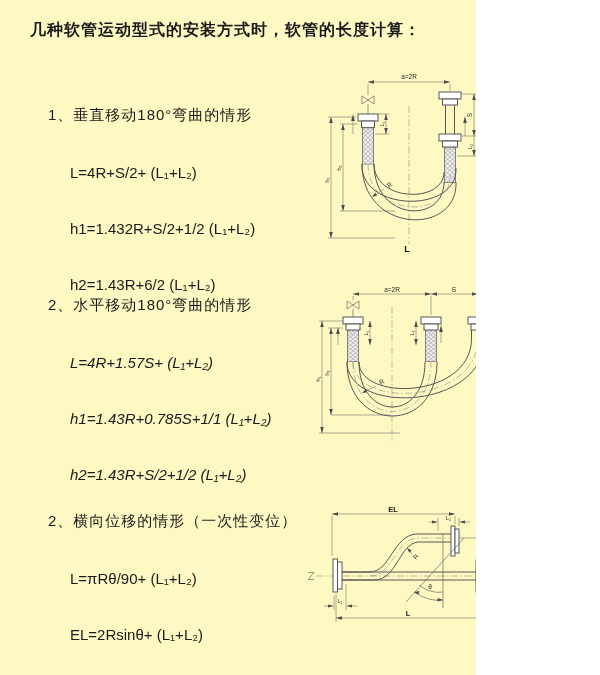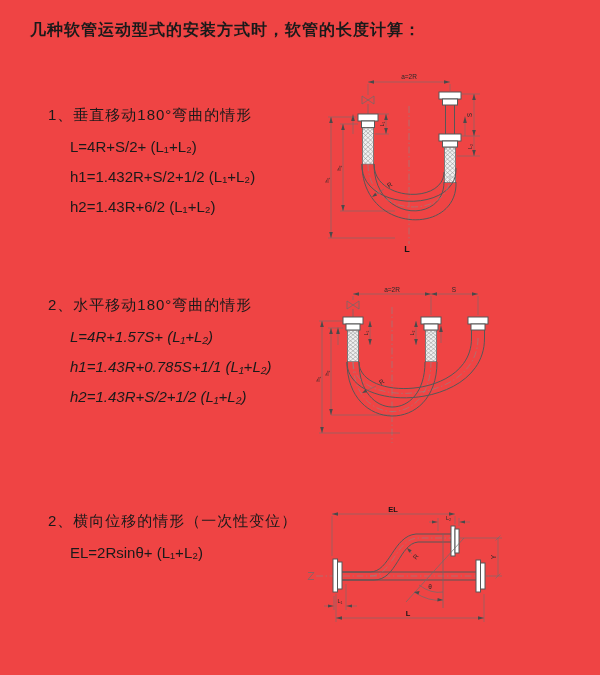--- a/index.html
+++ b/index.html
@@ -1,21 +1,21 @@
 <!DOCTYPE html>
 <html><head>
 <meta charset="utf-8">
 <style>
   html,body{margin:0;padding:0;background:#ffffff;}
-  .page{position:relative;width:600px;height:675px;background:#ef4444;overflow:hidden;
+  .page{position:relative;width:476px;height:675px;background:#fef9c3;overflow:hidden;
         font-family:"Liberation Sans","DejaVu Sans",sans-serif;color:#1a1a1a;}
   .title{position:absolute;left:30px;top:20px;font-size:16px;font-weight:bold;letter-spacing:1px;}
   .sec-heading{position:absolute;font-size:15px;font-weight:normal;letter-spacing:1px;}
   .formulas{position:absolute;font-size:15px;}
-  .formula{height:30px;line-height:30px;white-space:pre;}
+  .formula{height:30px;line-height:30px;white-space:pre;margin-top:26px;}
   .dg{position:absolute;}
   
   .g{stroke:#575757;fill:none;stroke-width:1;}
   .gt{stroke:#6b6b6b;fill:none;stroke-width:.7;}
   .d{stroke:#6e6e6e;fill:none;stroke-width:.6;}
   .cl{stroke:#8a8a8a;fill:none;stroke-width:.6;stroke-dasharray:7 2.5 1.5 2.5;}
   .hb{stroke:#8d8d8d;fill:none;stroke-width:.55;}
   .ah{fill:#4a4a4a;stroke:none;}
   .fl{fill:#fff;stroke:#575757;stroke-width:1;}
   text{fill:#2a2a2a;font-family:"Liberation Sans","DejaVu Sans",sans-serif;}
@@ -246,20 +246,21 @@
 
     <g>
       <text class="dtx" x="73" y="102" transform="rotate(-35 73 102)">R</text>
       <line class="d" x1="68" y1="103" x2="55" y2="109.5"></line>
       <path class="ah" d="M54,110 L59.2,109.3 L57.7,106.2 z"></path>
     </g>
   </svg>
 
   <div class="sec-heading" style="left:48px;top:512px;">2、横向位移的情形（一次性变位）</div>
   <div class="formulas" style="left:70px;top:538px;">
+    <div class="formula">L=πRθ/90+ (L₁+L₂)</div>
     <div class="formula">EL=2Rsinθ+ (L₁+L₂)</div>
   </div>
 
   <svg class="dg" style="left:300px;top:498px;" width="300" height="148" viewBox="0 0 300 148">
 
     <line class="cl" x1="16" y1="78" x2="192" y2="78"></line>
     <g>
       <line class="gt" x1="8" y1="74.5" x2="14" y2="74.5"></line>
       <line class="gt" x1="14" y1="74.5" x2="8" y2="81.5"></line>
       <line class="gt" x1="8" y1="81.5" x2="14" y2="81.5"></line>

